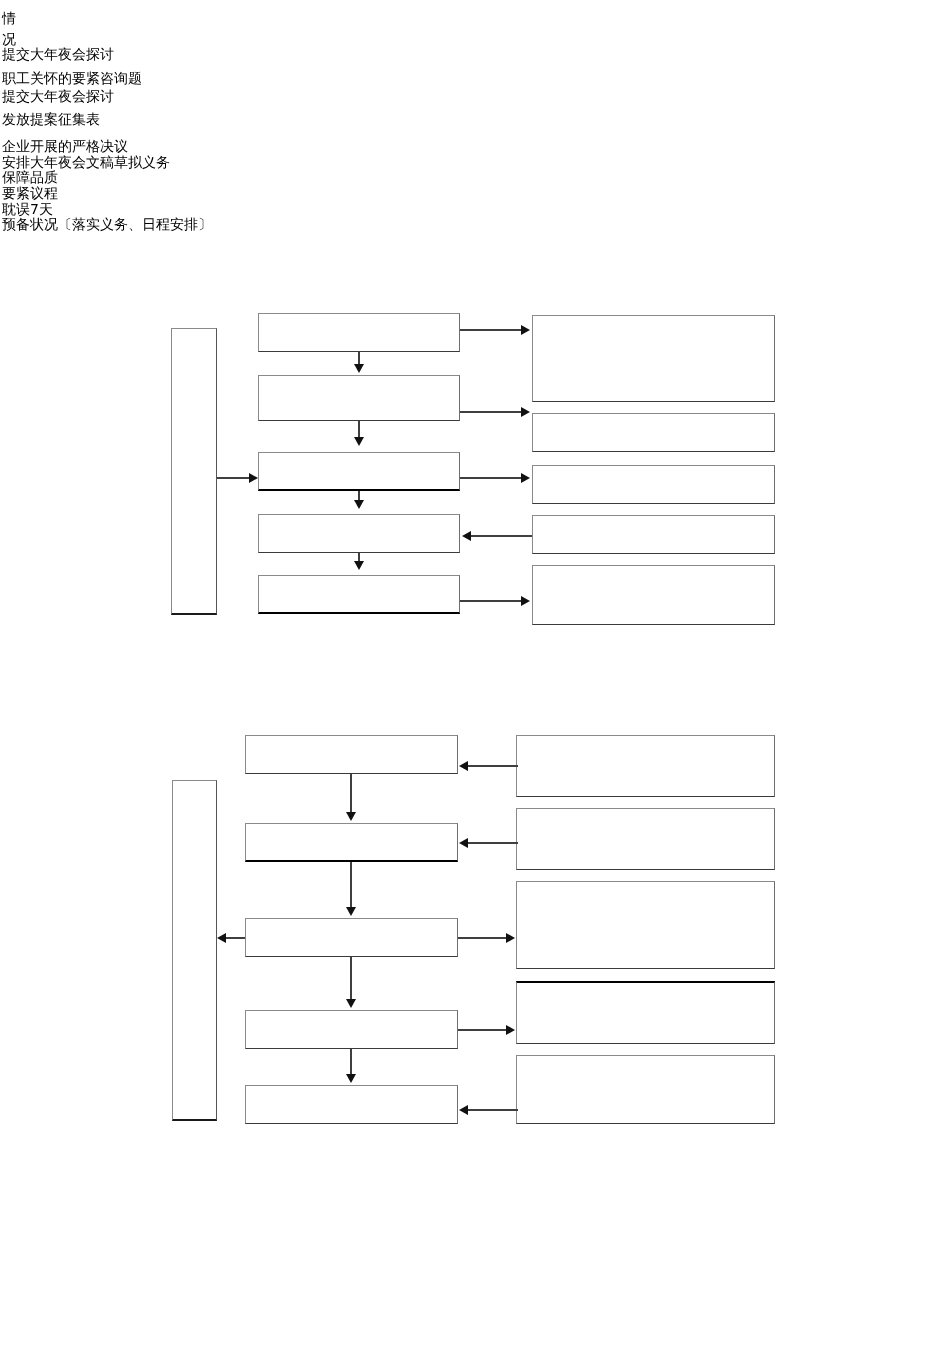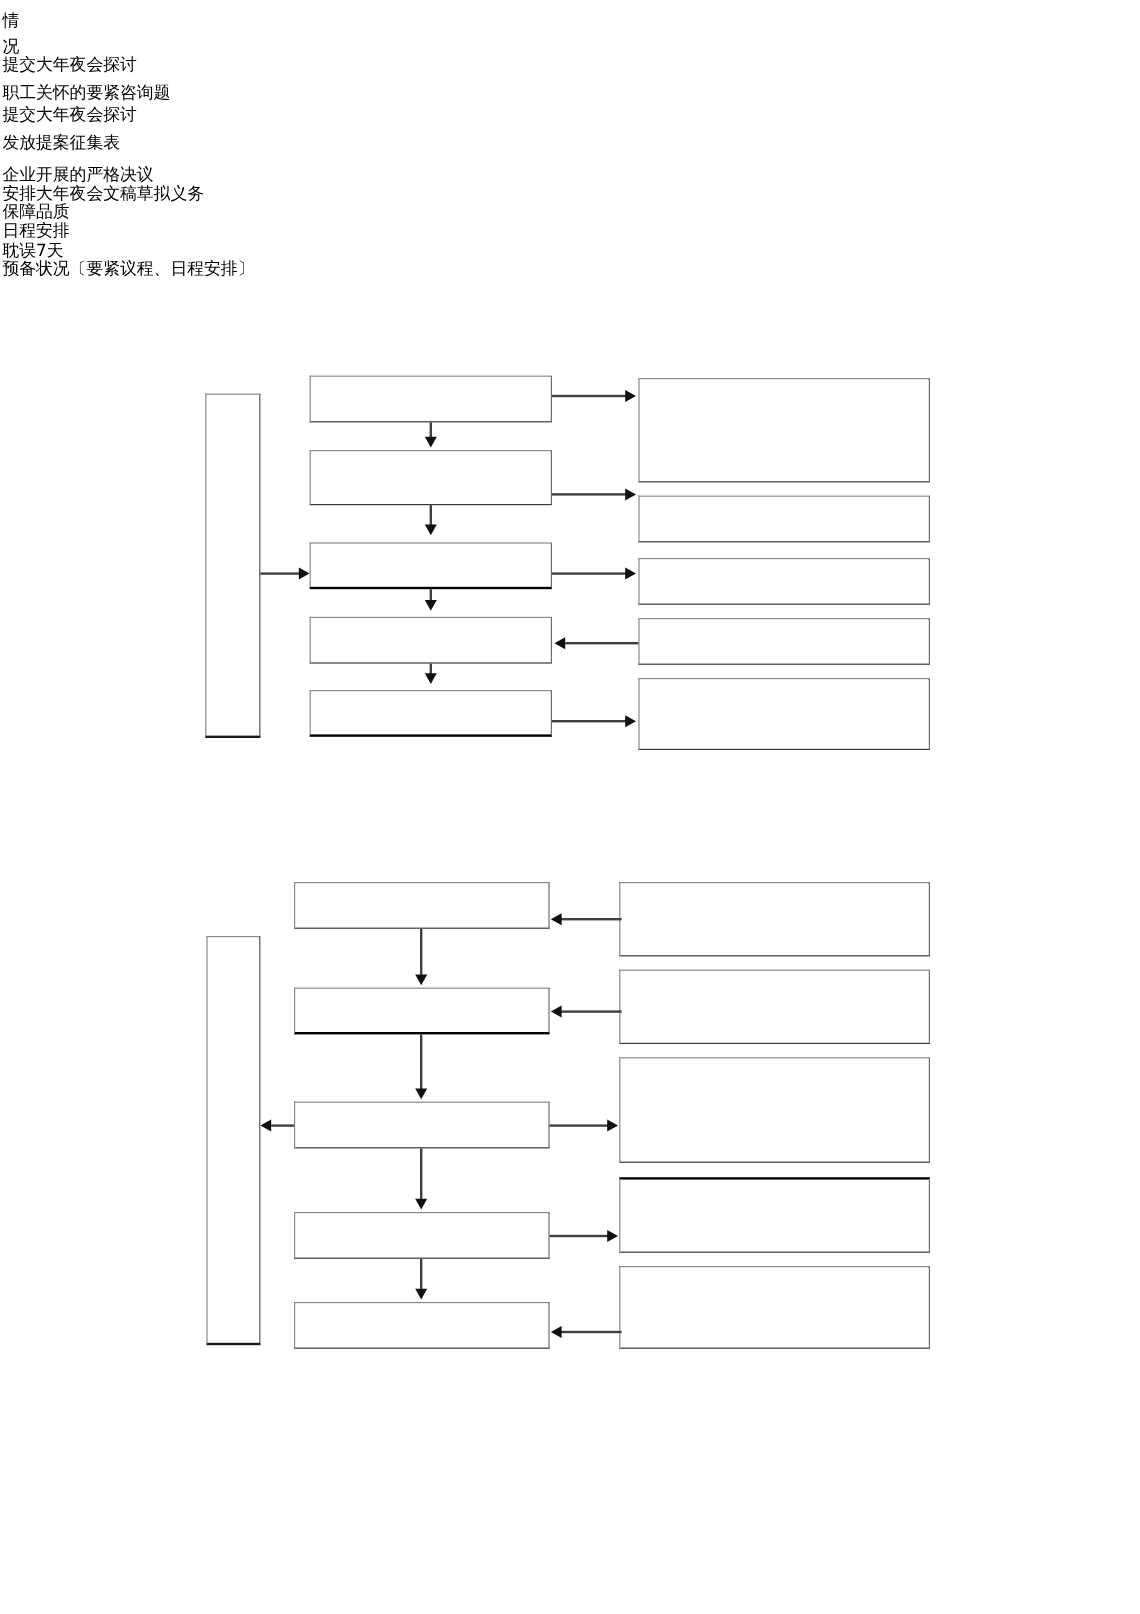--- a/index.html
+++ b/index.html
@@ -104,23 +104,23 @@
 <div id="text-block">
   <div class="txt-line" style="top:10px">情</div>
   <div class="txt-line" style="top:31px">况</div>
   <div class="txt-line" style="top:46px">提交大年夜会探讨</div>
   <div class="txt-line" style="top:70px">职工关怀的要紧咨询题</div>
   <div class="txt-line" style="top:88px">提交大年夜会探讨</div>
   <div class="txt-line" style="top:111px">发放提案征集表</div>
   <div class="txt-line" style="top:138px">企业开展的严格决议</div>
   <div class="txt-line" style="top:154px">安排大年夜会文稿草拟义务</div>
   <div class="txt-line" style="top:169px">保障品质</div>
-  <div class="txt-line" style="top:185px">日程安排</div>
+  <div class="txt-line" style="top:185px">要紧议程</div>
   <div class="txt-line" style="top:201px">耽误7天</div>
-  <div class="txt-line" style="top:216px">预备状况〔要紧议程、日程安排〕</div>
+  <div class="txt-line" style="top:216px">预备状况〔落实义务、日程安排〕</div>
 </div>
 
 <div class="diagram" id="diagram-1">
 
   <div class="vbar" style="left:171px; top:33px; width:46px; height:287px;"></div>
 
   <div class="conn h" style="left:217px; top:182px; width:34px;"></div>
   <div class="arrow right" style="left:249px; top:178px;"></div>
 
   <div class="node" style="left:258px; top:18px;  width:202px; height:39px;"></div>

